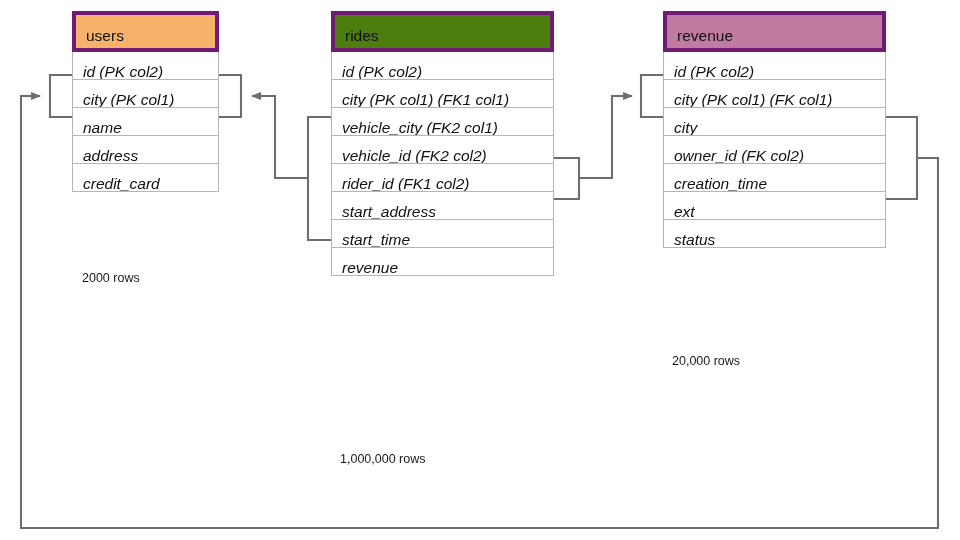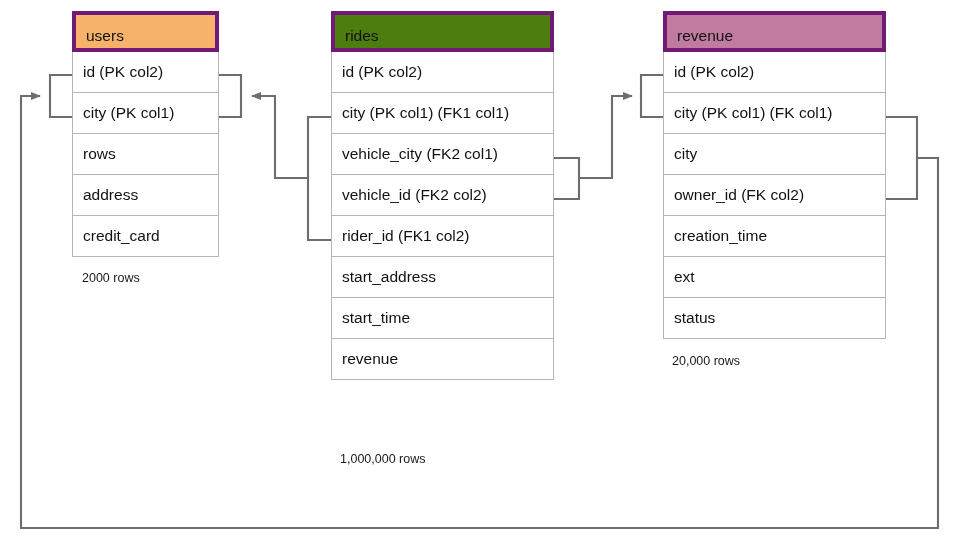--- a/index.html
+++ b/index.html
@@ -10,23 +10,23 @@
   #canvas{position:absolute;left:0;top:0;width:960px;height:540px;}
   svg.wires{position:absolute;left:0;top:0;width:960px;height:540px;pointer-events:none;}
 
   .table{position:absolute;box-sizing:border-box;}
   .tbl-header{
     box-sizing:border-box;height:41px;line-height:41px;
     border:4px solid #701a75;padding:0 10px;
     font-size:15.5px;color:#111111;white-space:nowrap;overflow:hidden;
   }
   .tbl-row{
-    box-sizing:border-box;height:41px;line-height:40px;
+    box-sizing:border-box;height:28px;line-height:40px;
     border:1px solid #b5b5b5;border-top:none;background:#ffffff;
-    padding:0 10px;font-size:15.5px;color:#111111;white-space:nowrap;overflow:hidden;
+    padding:0 10px;font-size:15.5px;color:#111111;white-space:nowrap;overflow:hidden;font-style:italic;
   }
   .rowcount{
     position:absolute;font-size:12.5px;color:#1a1a1a;white-space:nowrap;
   }
 </style>
 </head>
 <body>
 
 <div id="canvas">
 
@@ -57,21 +57,21 @@
       <path d="M886,117 L917,117 L917,199 L886,199"></path>
 
       <path d="M917,158 L938,158 L938,528 L21,528 L21,96 L40,96" marker-end="url(#arrowR)"></path>
     </g>
   </svg>
 
   <div class="table" style="left:72px;top:11px;width:147px;">
     <div class="tbl-header" style="background:#f6b26b;">users</div>
     <div class="tbl-row">id (PK col2)</div>
     <div class="tbl-row">city (PK col1)</div>
-    <div class="tbl-row">rows</div>
+    <div class="tbl-row">name</div>
     <div class="tbl-row">address</div>
     <div class="tbl-row">credit_card</div>
   </div>
   <div class="rowcount" style="left:82px;top:271px;text-align:center;">2000 rows</div>
 
   <div class="table" style="left:331px;top:11px;width:223px;">
     <div class="tbl-header" style="background:#4d7c0f;">rides</div>
     <div class="tbl-row">id (PK col2)</div>
     <div class="tbl-row">city (PK col1) (FK1 col1)</div>
     <div class="tbl-row">vehicle_city (FK2 col1)</div>

